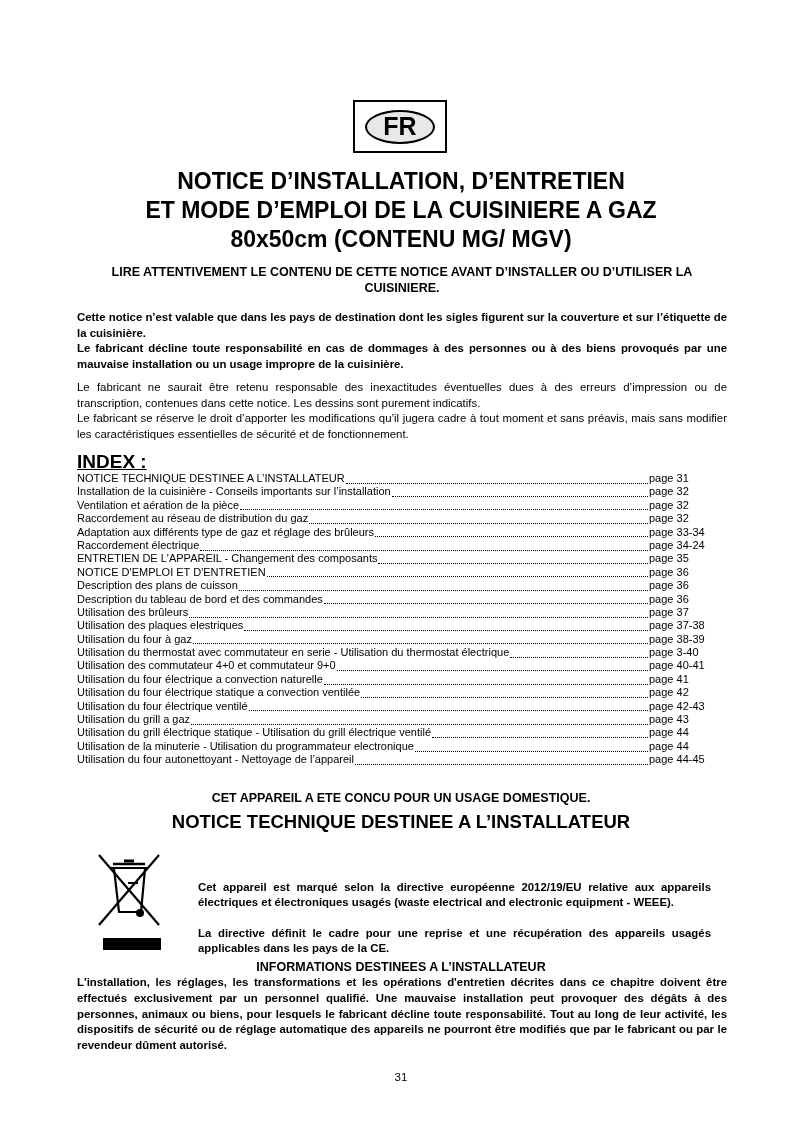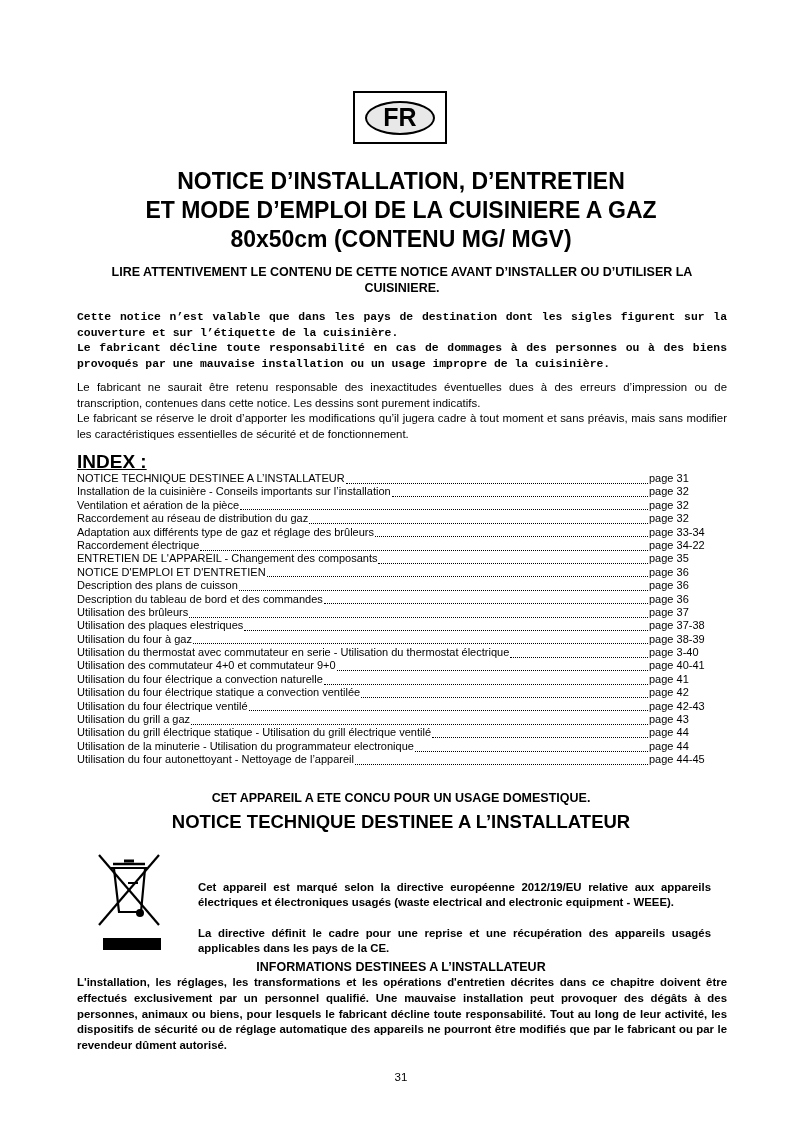--- a/index.html
+++ b/index.html
@@ -2,21 +2,21 @@
 <html><head>
   <meta charset="utf-8">
   <style>
     html, body { margin: 0; padding: 0; background: #ffffff; }
     body {
       width: 802px; height: 1134px; position: relative; overflow: hidden;
       font-family: "Liberation Sans", sans-serif; color: #000;
     }
 
     .fr-box {
-      position: absolute; left: 353px; top: 91px; width: 94px; height: 53px;
+      position: absolute; left: 353px; top: 100px; width: 94px; height: 53px;
       border: 2px solid #000; box-sizing: border-box; background: #fff;
       display: flex; align-items: center; justify-content: center;
     }
     .fr-oval {
       width: 70px; height: 34px; border: 2px solid #000; border-radius: 50%;
       background: #e8e8e8; box-sizing: border-box;
       display: flex; align-items: center; justify-content: center;
       font-weight: bold; font-size: 25px; letter-spacing: 0px;
     }
 
@@ -25,21 +25,21 @@
       font-weight: bold; font-size: 23px; line-height: 29px;
     }
     .warn {
       position: absolute; left: 77px; width: 650px; top: 264px; text-align: center;
       font-weight: bold; font-size: 12.5px; line-height: 16px;
     }
     .para {
       position: absolute; left: 77px; width: 650px; font-size: 11.4px; line-height: 15.5px;
       text-align: justify;
     }
-    .para.bold { font-weight: bold; font-family: Liberation Mono, monospace; }
+    .para.bold { font-weight: bold; }
     .para p { margin: 0; text-align-last: left; }
 
     .index-title {
       position: absolute; left: 77px; top: 451px; font-weight: bold; font-size: 19px; text-decoration: underline;
     }
     .index-list { position: absolute; left: 77px; top: 472px; width: 650px; }
     .idx-row {
       display: flex; align-items: baseline; height: 13.4px; font-size: 11px; line-height: 13.4px;
       white-space: nowrap;
     }
@@ -125,21 +125,21 @@
       <span class="idx-page">page 32</span>
     </div>
   <div class="idx-row">
       <span class="idx-label">Adaptation aux différents type de gaz et réglage des brûleurs</span>
       <span class="idx-dots"></span>
       <span class="idx-page">page 33-34</span>
     </div>
   <div class="idx-row">
       <span class="idx-label">Raccordement électrique</span>
       <span class="idx-dots"></span>
-      <span class="idx-page">page 34-22</span>
+      <span class="idx-page">page 34-24</span>
     </div>
   <div class="idx-row">
       <span class="idx-label">ENTRETIEN DE L'APPAREIL - Changement des composants</span>
       <span class="idx-dots"></span>
       <span class="idx-page">page 35</span>
     </div>
   <div class="idx-row">
       <span class="idx-label">NOTICE D'EMPLOI ET D'ENTRETIEN</span>
       <span class="idx-dots"></span>
       <span class="idx-page">page 36</span>

